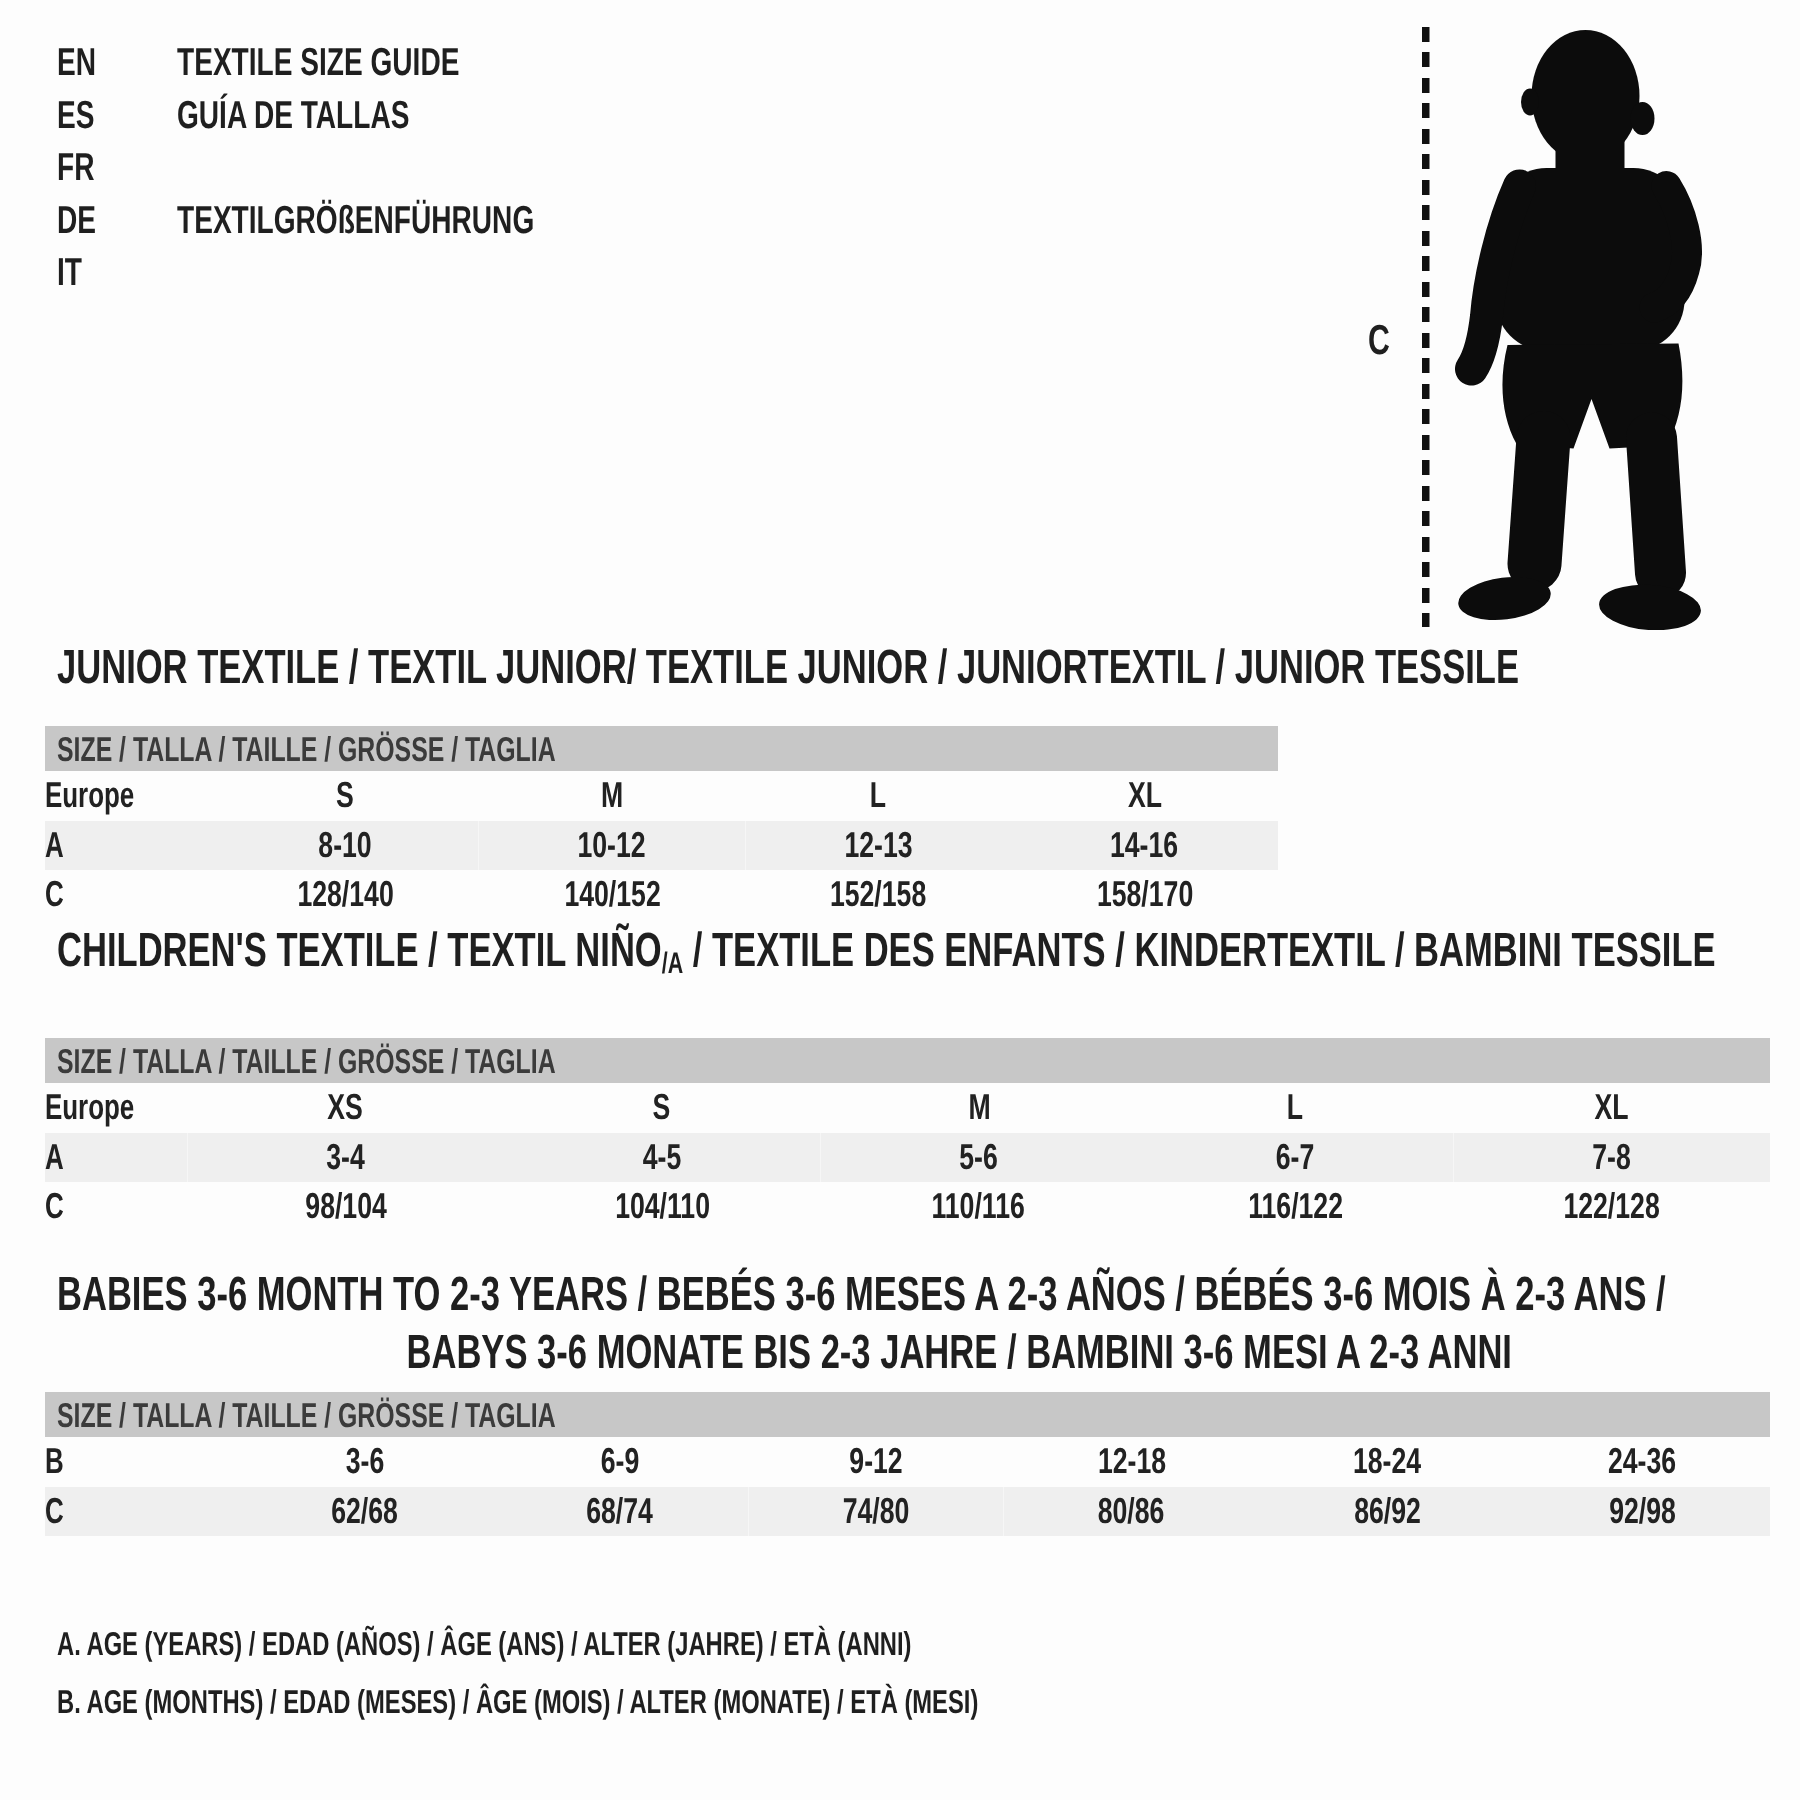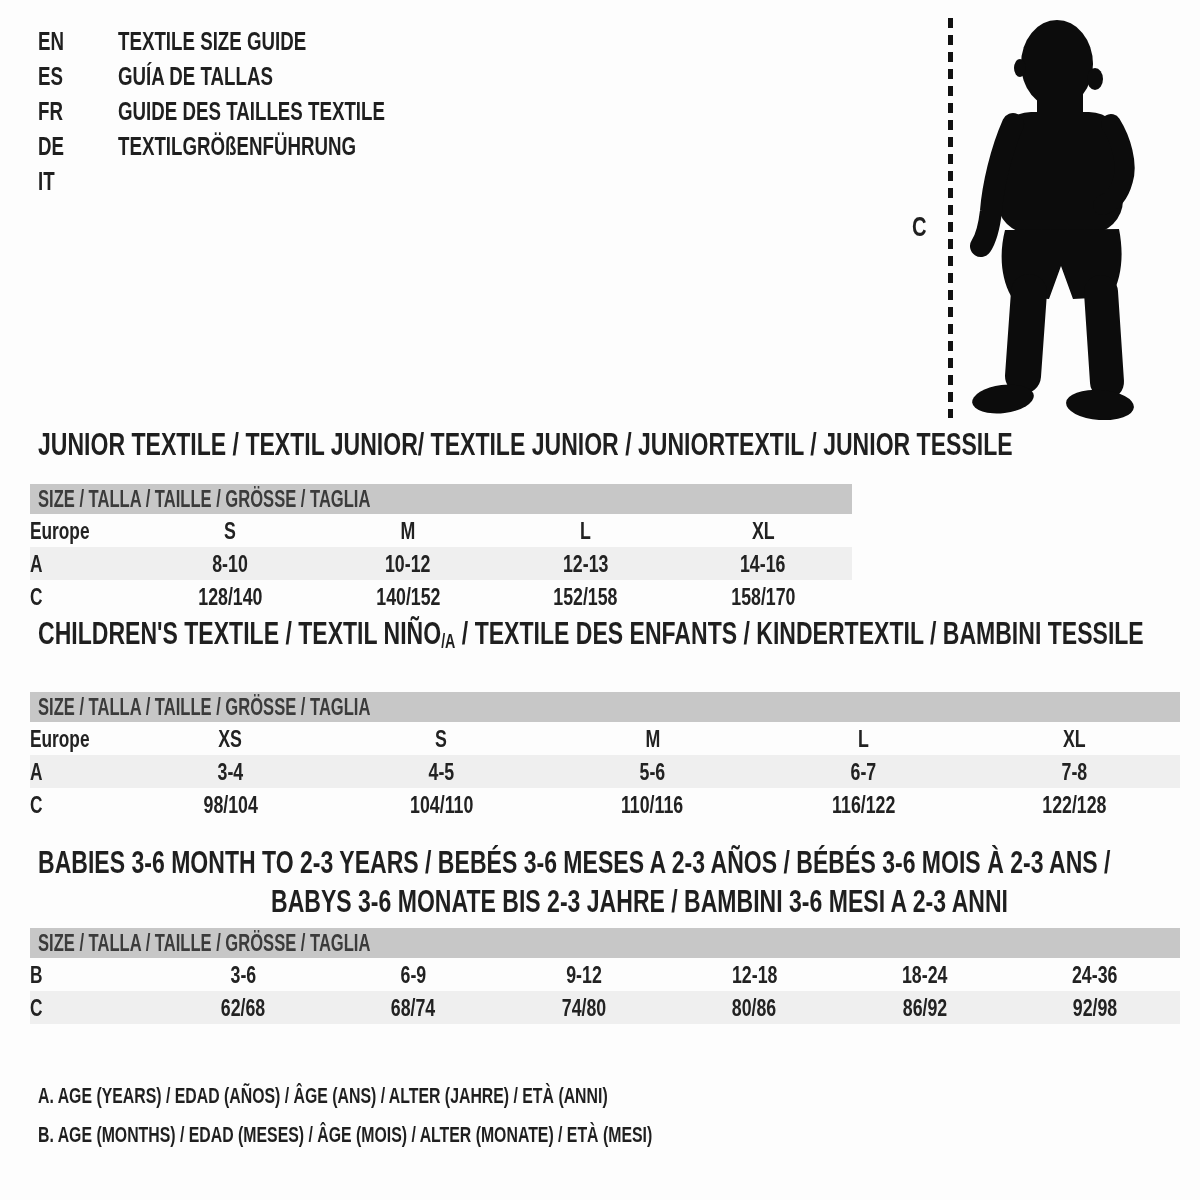--- a/index.html
+++ b/index.html
@@ -49,21 +49,20 @@
     <div class="lang-row">
       <span class="lang-code"><span class="cx">EN</span></span>
       <span><span class="cx">TEXTILE SIZE GUIDE</span></span>
     </div>
     <div class="lang-row">
       <span class="lang-code"><span class="cx">ES</span></span>
       <span><span class="cx">GUÍA DE TALLAS</span></span>
     </div>
     <div class="lang-row">
       <span class="lang-code"><span class="cx">FR</span></span>
-      <span><span class="cx">GUIDE DES TAILLES TEXTILE</span></span>
     </div>
     <div class="lang-row">
       <span class="lang-code"><span class="cx">DE</span></span>
       <span><span class="cx">TEXTILGRÖßENFÜHRUNG</span></span>
     </div>
     <div class="lang-row">
       <span class="lang-code"><span class="cx">IT</span></span>
     </div>
   </div>
 

